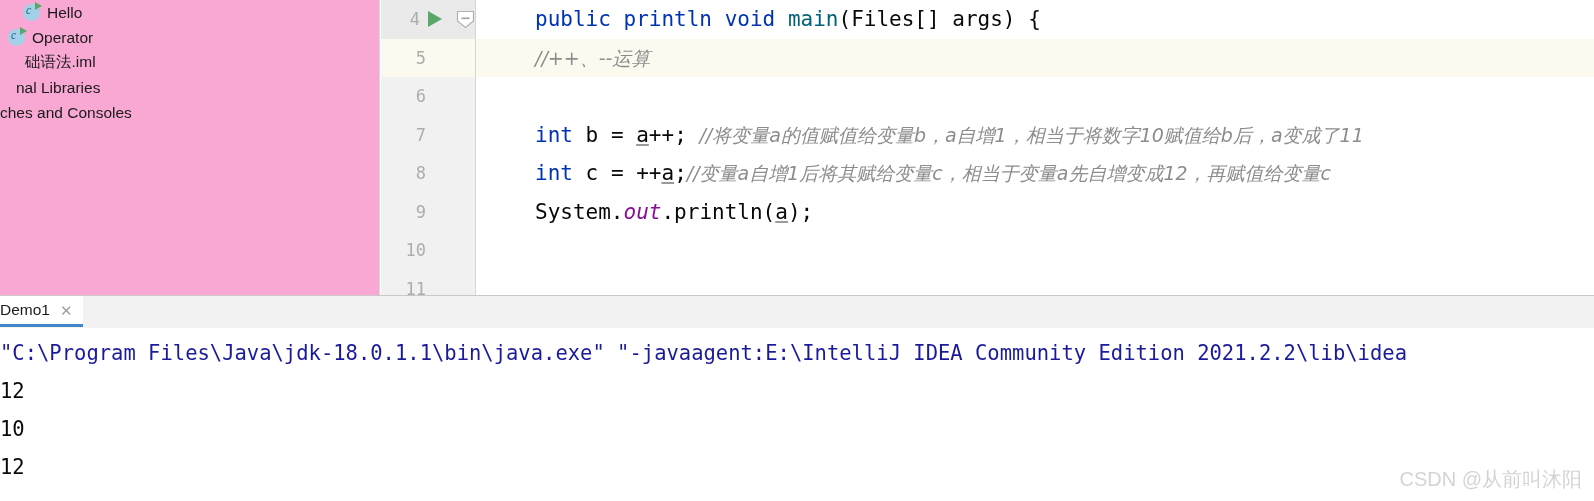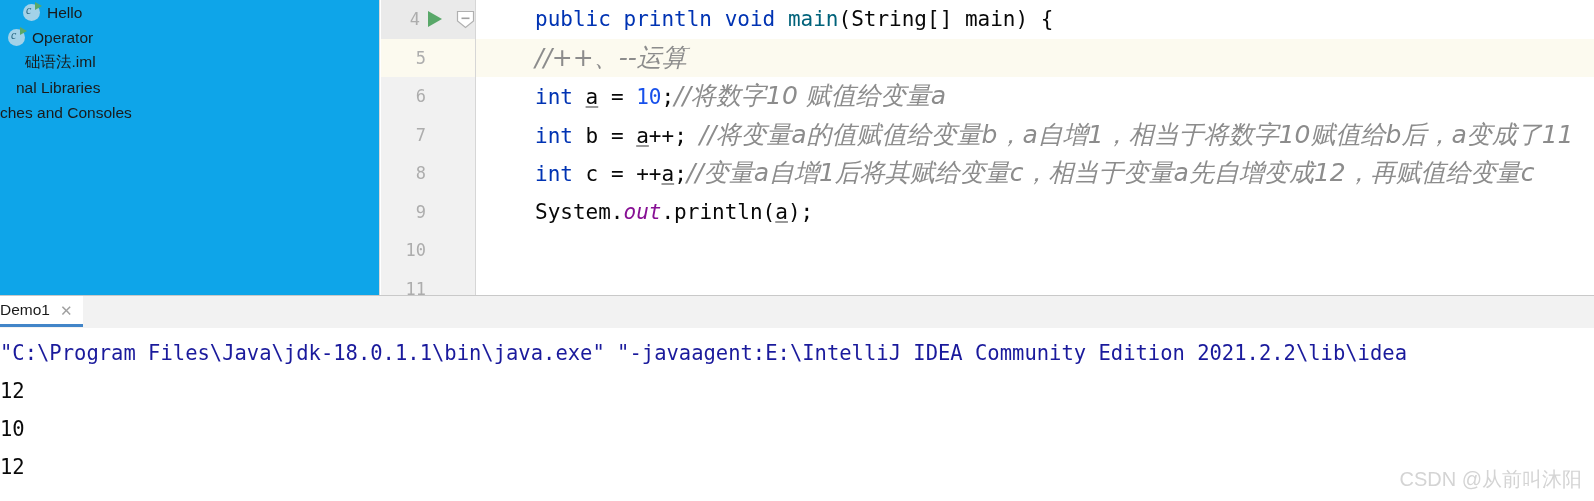--- a/index.html
+++ b/index.html
@@ -15,21 +15,21 @@
     height: 501px;
     overflow: hidden;
     background: #ffffff;
   }
 
   
   #sidebar {
     position: absolute;
     left: 0; top: 0;
     width: 380px; height: 295px;
-    background: #0ea5e9;
+    background: #f9a8d4;
     overflow: hidden;
   }
   #sidebar .tree-row {
     position: absolute;
     left: 0;
     height: 25px;
     display: flex;
     align-items: center;
     white-space: nowrap;
     font-size: 15.5px;
@@ -158,21 +158,21 @@
     margin: 1px auto 0;
   }
 
   .kw   { color: #0033b3; }
   .meth { color: #00627a; }
   .num  { color: #1750eb; }
   .ident{ color: #080808; }
   .fld  { color: #871094; font-style: italic; }
   .cmt  { color: #8c8c8c; font-style: italic; }
   .und  { text-decoration: underline; text-decoration-color: #9a9a9a; }
-  .cn   { font-family: "DejaVu Sans", sans-serif; font-style: italic; font-size: 25px; }
+  .cn   { font-family: "DejaVu Sans", sans-serif; font-style: italic; font-size: 19px; }
 
   
   #run-panel {
     position: absolute;
     left: 0; top: 295px;
     width: 1594px; height: 206px;
     background: #ffffff;
     border-top: 1px solid #c9c9c9;
   }
   #run-tabs {
@@ -301,35 +301,30 @@
       </div>
       <div class="gutter-row" style="top:269.5px;">
         <span class="lnum">11</span>
       </div>
     </div>
 
     <div class="code-area">
 
       <div class="code-line" style="top:0px;">
         <span class="code-text">
-          <span class="kw">public</span><span> </span><span class="kw">println</span><span> </span><span class="kw">void</span><span> </span><span class="meth">main</span><span class="ident">(String[] main) {</span>
+          <span class="kw">public</span><span> </span><span class="kw">println</span><span> </span><span class="kw">void</span><span> </span><span class="meth">main</span><span class="ident">(Files[] args) {</span>
         </span>
       </div>
 
       <div class="code-line hl" style="top:38.5px;">
         <span class="code-text">
           <span class="cmt cn">//++、--运算</span>
         </span>
       </div>
 
-      <div class="code-line" style="top:77px;">
-        <span class="code-text">
-          <span class="kw">int</span><span> </span><span class="ident und">a</span><span class="ident"> = </span><span class="num">10</span><span class="ident">;</span><span class="cmt cn">//将数字10 赋值给变量a</span>
-        </span>
-      </div>
 
       <div class="code-line" style="top:115.5px;">
         <span class="code-text">
           <span class="kw">int</span><span> </span><span class="ident">b</span><span class="ident"> = </span><span class="ident"><span class="und">a</span>++</span><span class="ident">; </span><span class="cmt cn">//将变量a的值赋值给变量b，a自增1，相当于将数字10赋值给b后，a变成了11</span>
         </span>
       </div>
 
       <div class="code-line" style="top:154px;">
         <span class="code-text">
           <span class="kw">int</span><span> </span><span class="ident">c</span><span class="ident"> = </span><span class="ident">++</span><span class="ident und">a</span><span class="ident">;</span><span class="cmt cn">//变量a自增1后将其赋给变量c，相当于变量a先自增变成12，再赋值给变量c</span>

